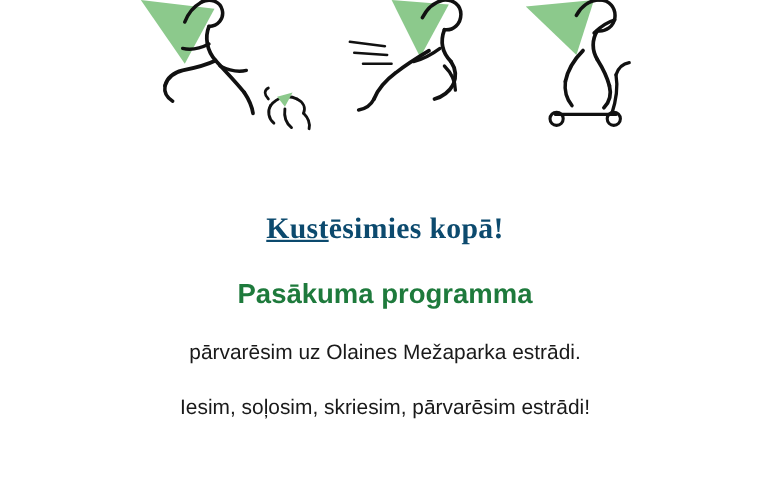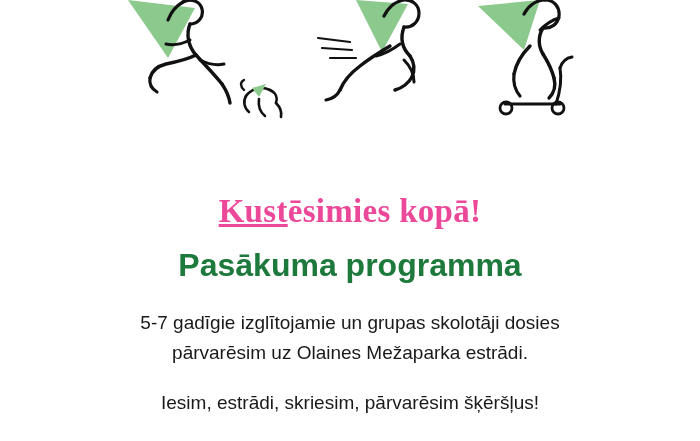--- a/index.html
+++ b/index.html
@@ -28,36 +28,36 @@
   }
   .text-block {
     position: absolute;
     top: 190px;
     left: 0;
     width: 700px;
     text-align: center;
   }
   .headline {
     font-family: "Liberation Serif", serif;
-    font-size: 33px;
-    color: #ec4899;
+    font-size: 27px;
+    color: #0c4a6e;
     letter-spacing: 0.3px;
     margin: 0 0 6px 0;
     line-height: 1.3;
   }
   .headline .underlined {
     text-decoration: underline;
     text-underline-offset: 2px;
   }
   .subtitle {
     font-family: "Liberation Sans", sans-serif;
-    font-size: 32px;
+    font-size: 25px;
     font-weight: bold;
     color: #1e7a3c;
-    margin: 12px 0 22px 0;
+    margin: 26px 0 22px 0;
     line-height: 1.3;
   }
   .body-text {
     font-family: "Liberation Sans", sans-serif;
     font-size: 19px;
     color: #1a1a1a;
     line-height: 1.55;
     margin: 0 auto;
     width: 560px;
   }
@@ -138,20 +138,19 @@
 
     </svg>
   </div>
 
   <div class="text-block">
     <h1 class="headline"><span class="underlined">Kust</span><span>ēsimies kopā!</span></h1>
 
     <h2 class="subtitle">Pasākuma programma</h2>
 
     <p class="body-text">
-      <span class="line">5-7 gadīgie izglītojamie un grupas skolotāji dosies</span>
       <span class="line">pārvarēsim uz Olaines Mežaparka estrādi.</span>
     </p>
 
-    <p class="tagline">Iesim, estrādi, skriesim, pārvarēsim šķēršļus!</p>
+    <p class="tagline">Iesim, soļosim, skriesim, pārvarēsim estrādi!</p>
   </div>
 
 </div>
 
 </body></html>

